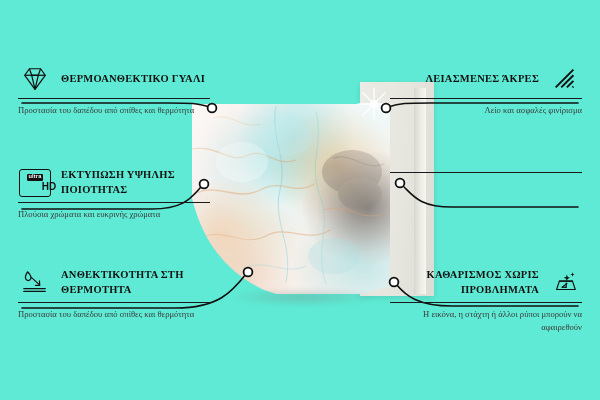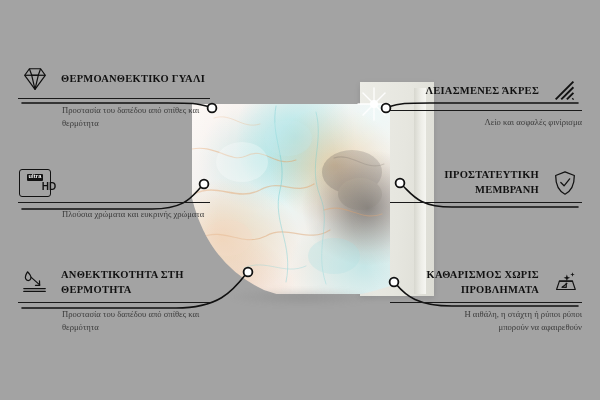--- a/index.html
+++ b/index.html
@@ -4,21 +4,21 @@
 <style>
   html, body {
     margin: 0;
     padding: 0;
     background: #ffffff;
   }
   #page {
     position: relative;
     width: 600px;
     height: 400px;
-    background: #a3a3a3;
+    background: #5eead4;
     overflow: hidden;
     font-family: "Liberation Serif", serif;
   }
 
   
   .stage {
     position: absolute;
     left: 168px;
     top: 78px;
     width: 268px;
@@ -147,29 +147,28 @@
   .feature .rule {
     height: 1px;
     background: #1a1a1a;
     margin: 4px 0 5px 0;
   }
   .feature .desc {
     font-size: 8.6px;
     line-height: 1.55;
     color: #3b3b3b;
     font-family: "Liberation Serif", serif;
-    margin-left: 44px;
   }
   .feature.right .desc { text-align: right; }
 
   
   #f-heat-glass   { left: 18px;  top: 64px;  }
   #f-print        { left: 18px;  top: 168px; }
   #f-heat-resist  { left: 18px;  top: 268px; }
-  #f-edges        { left: 390px; top: 76px;  }
+  #f-edges        { left: 390px; top: 64px;  }
   #f-membrane     { left: 390px; top: 168px; }
   #f-cleaning     { left: 390px; top: 268px; }
 
   
   .hd-badge {
     width: 30px;
     height: 26px;
     border: 1.4px solid #111;
     border-radius: 3px;
     display: flex;
@@ -291,20 +290,21 @@
   </div>
 
   <div class="feature left" id="f-print">
     <div class="head">
       <span class="icon">
         <span class="hd-badge">
           <span class="u">ultra</span>
           <span class="hd">HD</span>
         </span>
       </span>
+      <span class="title">ΕΚΤΥΠΩΣΗ ΥΨΗΛΗΣ ΠΟΙΟΤΗΤΑΣ</span>
     </div>
     <div class="rule"></div>
     <div class="desc">Πλούσια χρώματα και ευκρινής χρώματα</div>
   </div>
 
   <div class="feature left" id="f-heat-resist">
     <div class="head">
       <span class="icon">
         <svg viewBox="0 0 34 30" width="32" height="28" fill="none" stroke="#111" stroke-width="1.3" stroke-linejoin="round" stroke-linecap="round">
           <path d="M9 3 C 12 6, 13.5 8, 12.5 10.5 C 11.5 13, 8 13, 7 10.5 C 6.2 8.4, 7.4 5.4, 9 3 Z"></path>
@@ -330,43 +330,34 @@
           <line x1="25" y1="24" x2="26" y2="23"></line>
         </svg>
       </span>
       <span class="title">ΛΕΙΑΣΜΕΝΕΣ ΆΚΡΕΣ</span>
     </div>
     <div class="rule"></div>
     <div class="desc">Λείο και ασφαλές φινίρισμα</div>
   </div>
 
   <div class="feature right" id="f-membrane">
-    <div class="head">
-      <span class="icon">
-        <svg viewBox="0 0 34 30" width="32" height="28" fill="none" stroke="#111" stroke-width="1.35" stroke-linejoin="round" stroke-linecap="round">
-          <path d="M17 3 L27 7 C 27 18, 23 24, 17 27 C 11 24, 7 18, 7 7 Z"></path>
-          <path d="M12.5 14.5 L16 18 L22 10.5"></path>
-        </svg>
-      </span>
-      <span class="title">ΠΡΟΣΤΑΤΕΥΤΙΚΗ ΜΕΜΒΡΑΝΗ</span>
-    </div>
     <div class="rule"></div>
   </div>
 
   <div class="feature right" id="f-cleaning">
     <div class="head">
       <span class="icon">
         <svg viewBox="0 0 34 30" width="32" height="28" fill="none" stroke="#111" stroke-width="1.25" stroke-linejoin="round" stroke-linecap="round">
           <path d="M8 22 L11 13 L25 13 L28 22 Z"></path>
           <path d="M11 13 L25 13"></path>
           <path d="M14 19.5 L19 15.5"></path>
           <path d="M14 19.5 L18.4 19.6 L18.3 15.2"></path>
           <path d="M19 6 L19.9 8.6 L22.5 9.5 L19.9 10.4 L19 13 L18.1 10.4 L15.5 9.5 L18.1 8.6 Z" fill="#111" stroke="none"></path>
           <path d="M25 3.5 L25.6 5.3 L27.4 5.9 L25.6 6.5 L25 8.3 L24.4 6.5 L22.6 5.9 L24.4 5.3 Z" fill="#111" stroke="none"></path>
         </svg>
       </span>
       <span class="title">ΚΑΘΑΡΙΣΜΟΣ ΧΩΡΙΣ ΠΡΟΒΛΗΜΑΤΑ</span>
     </div>
     <div class="rule"></div>
-    <div class="desc">Η αιθάλη, η στάχτη ή ρύποι ρύποι μπορούν να αφαιρεθούν</div>
+    <div class="desc">Η εικόνα, η στάχτη ή άλλοι ρύποι μπορούν να αφαιρεθούν</div>
   </div>
 
 </div>
 
 </body></html>

